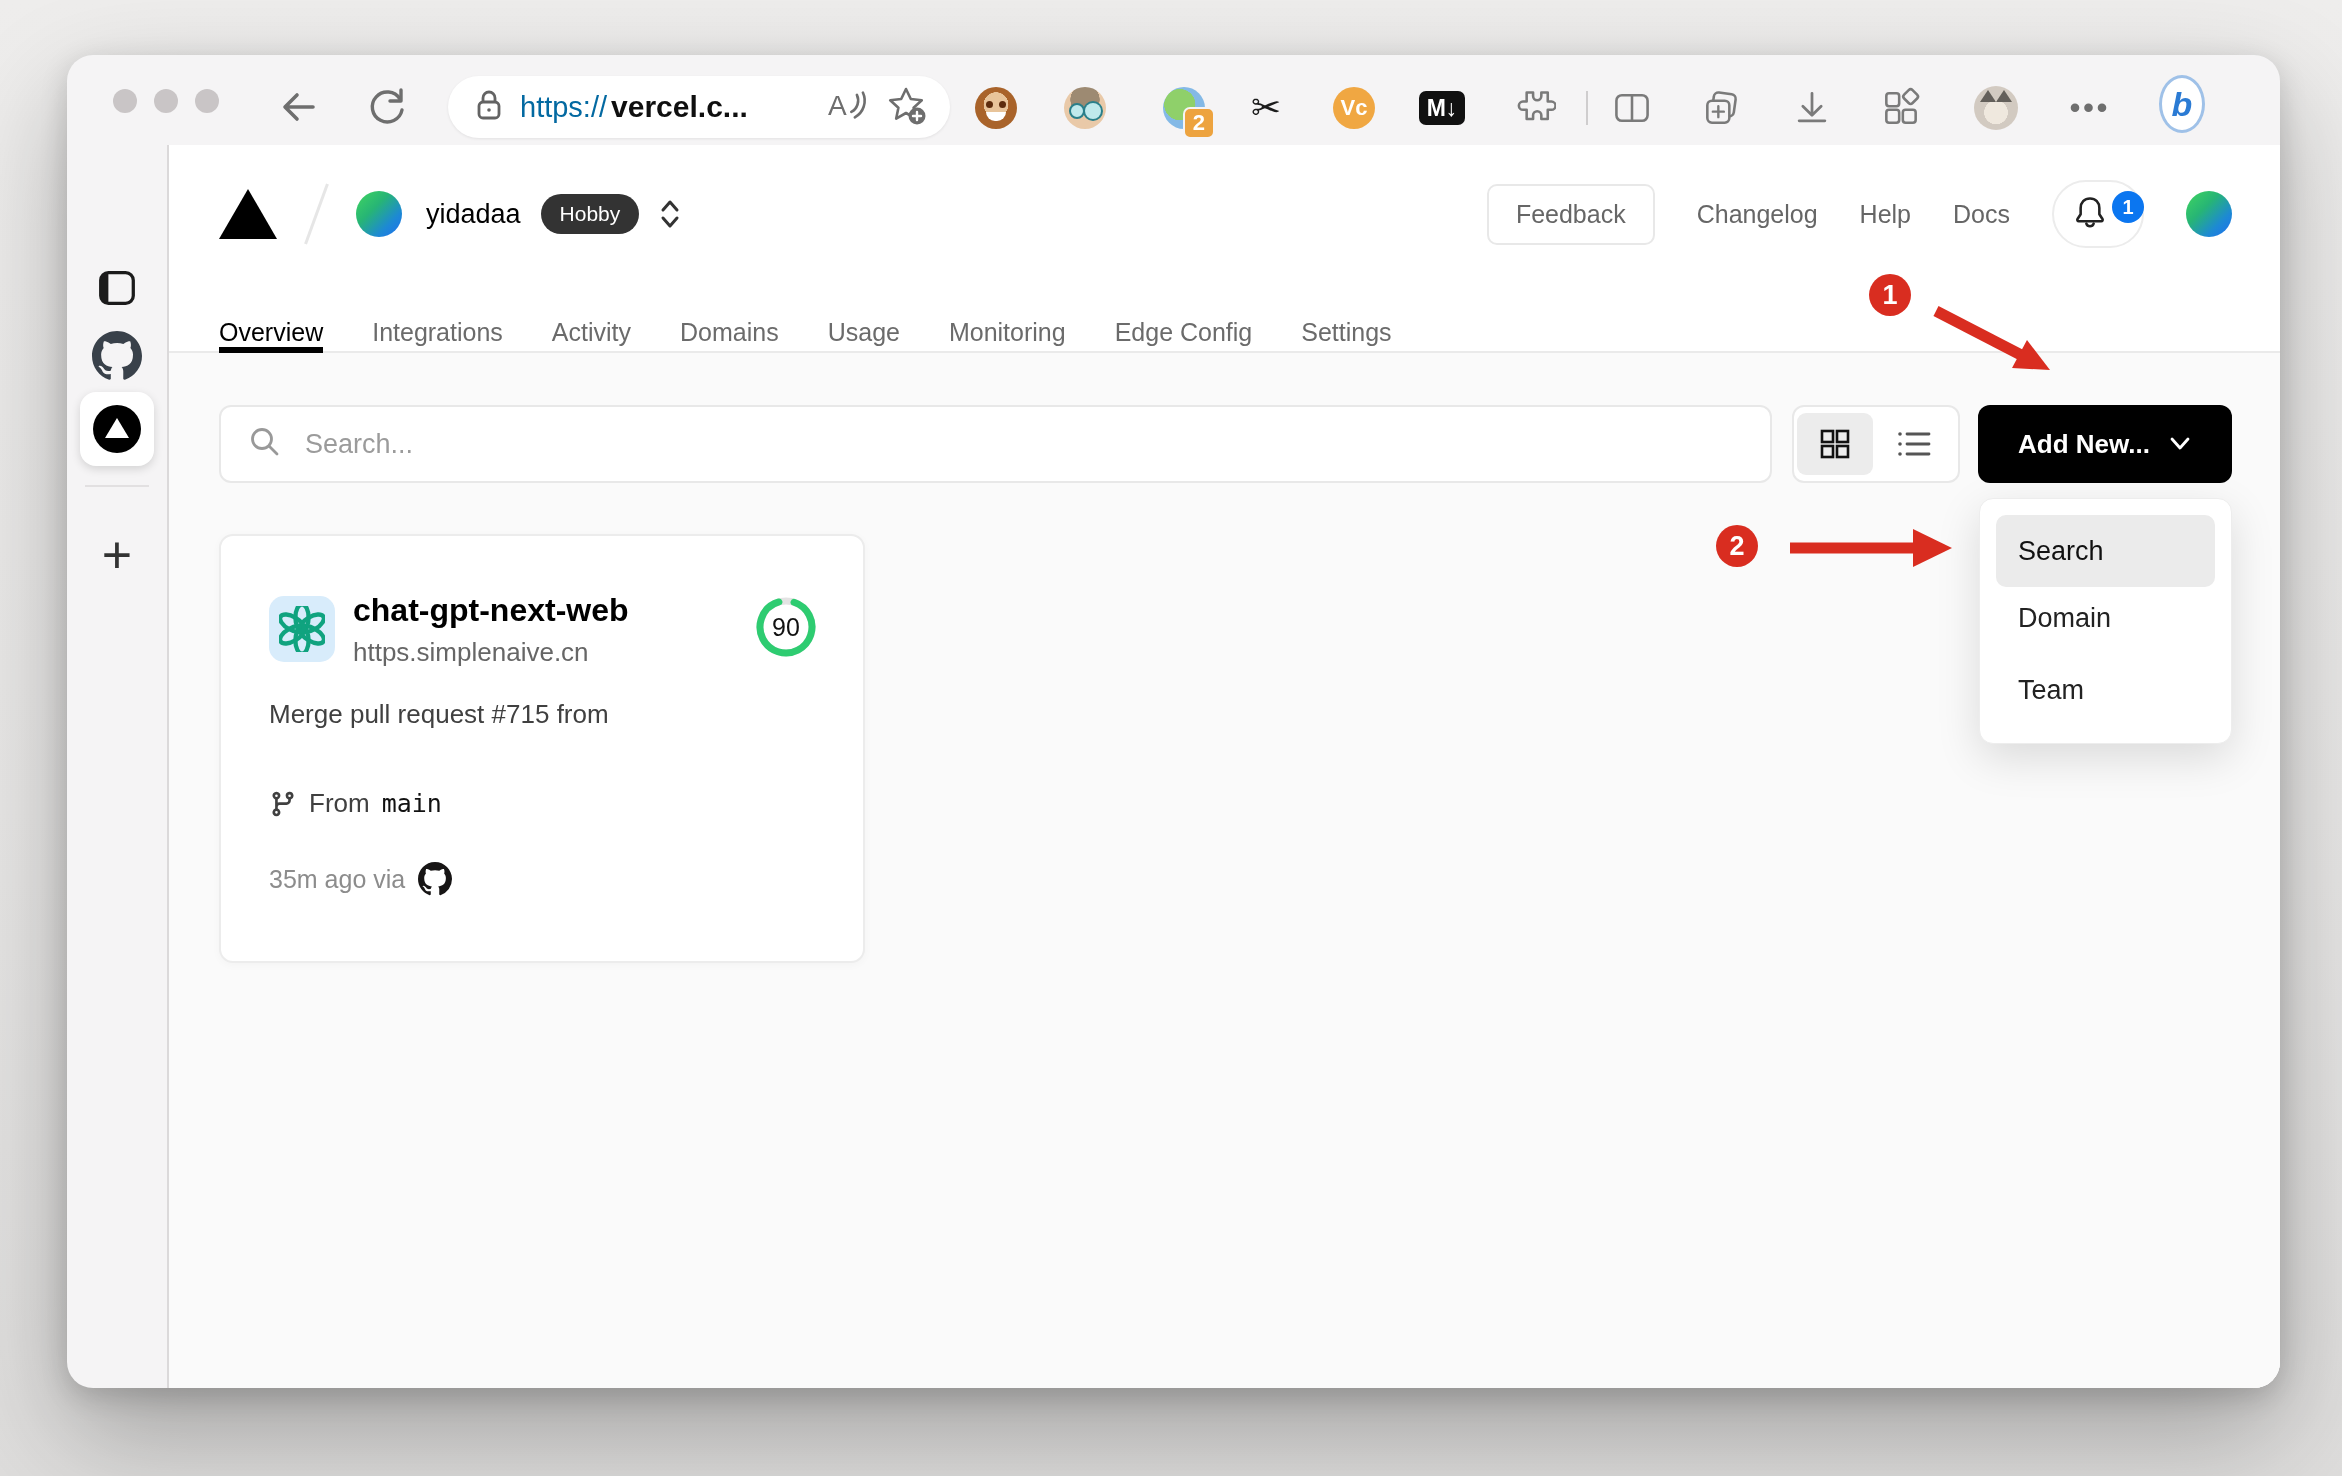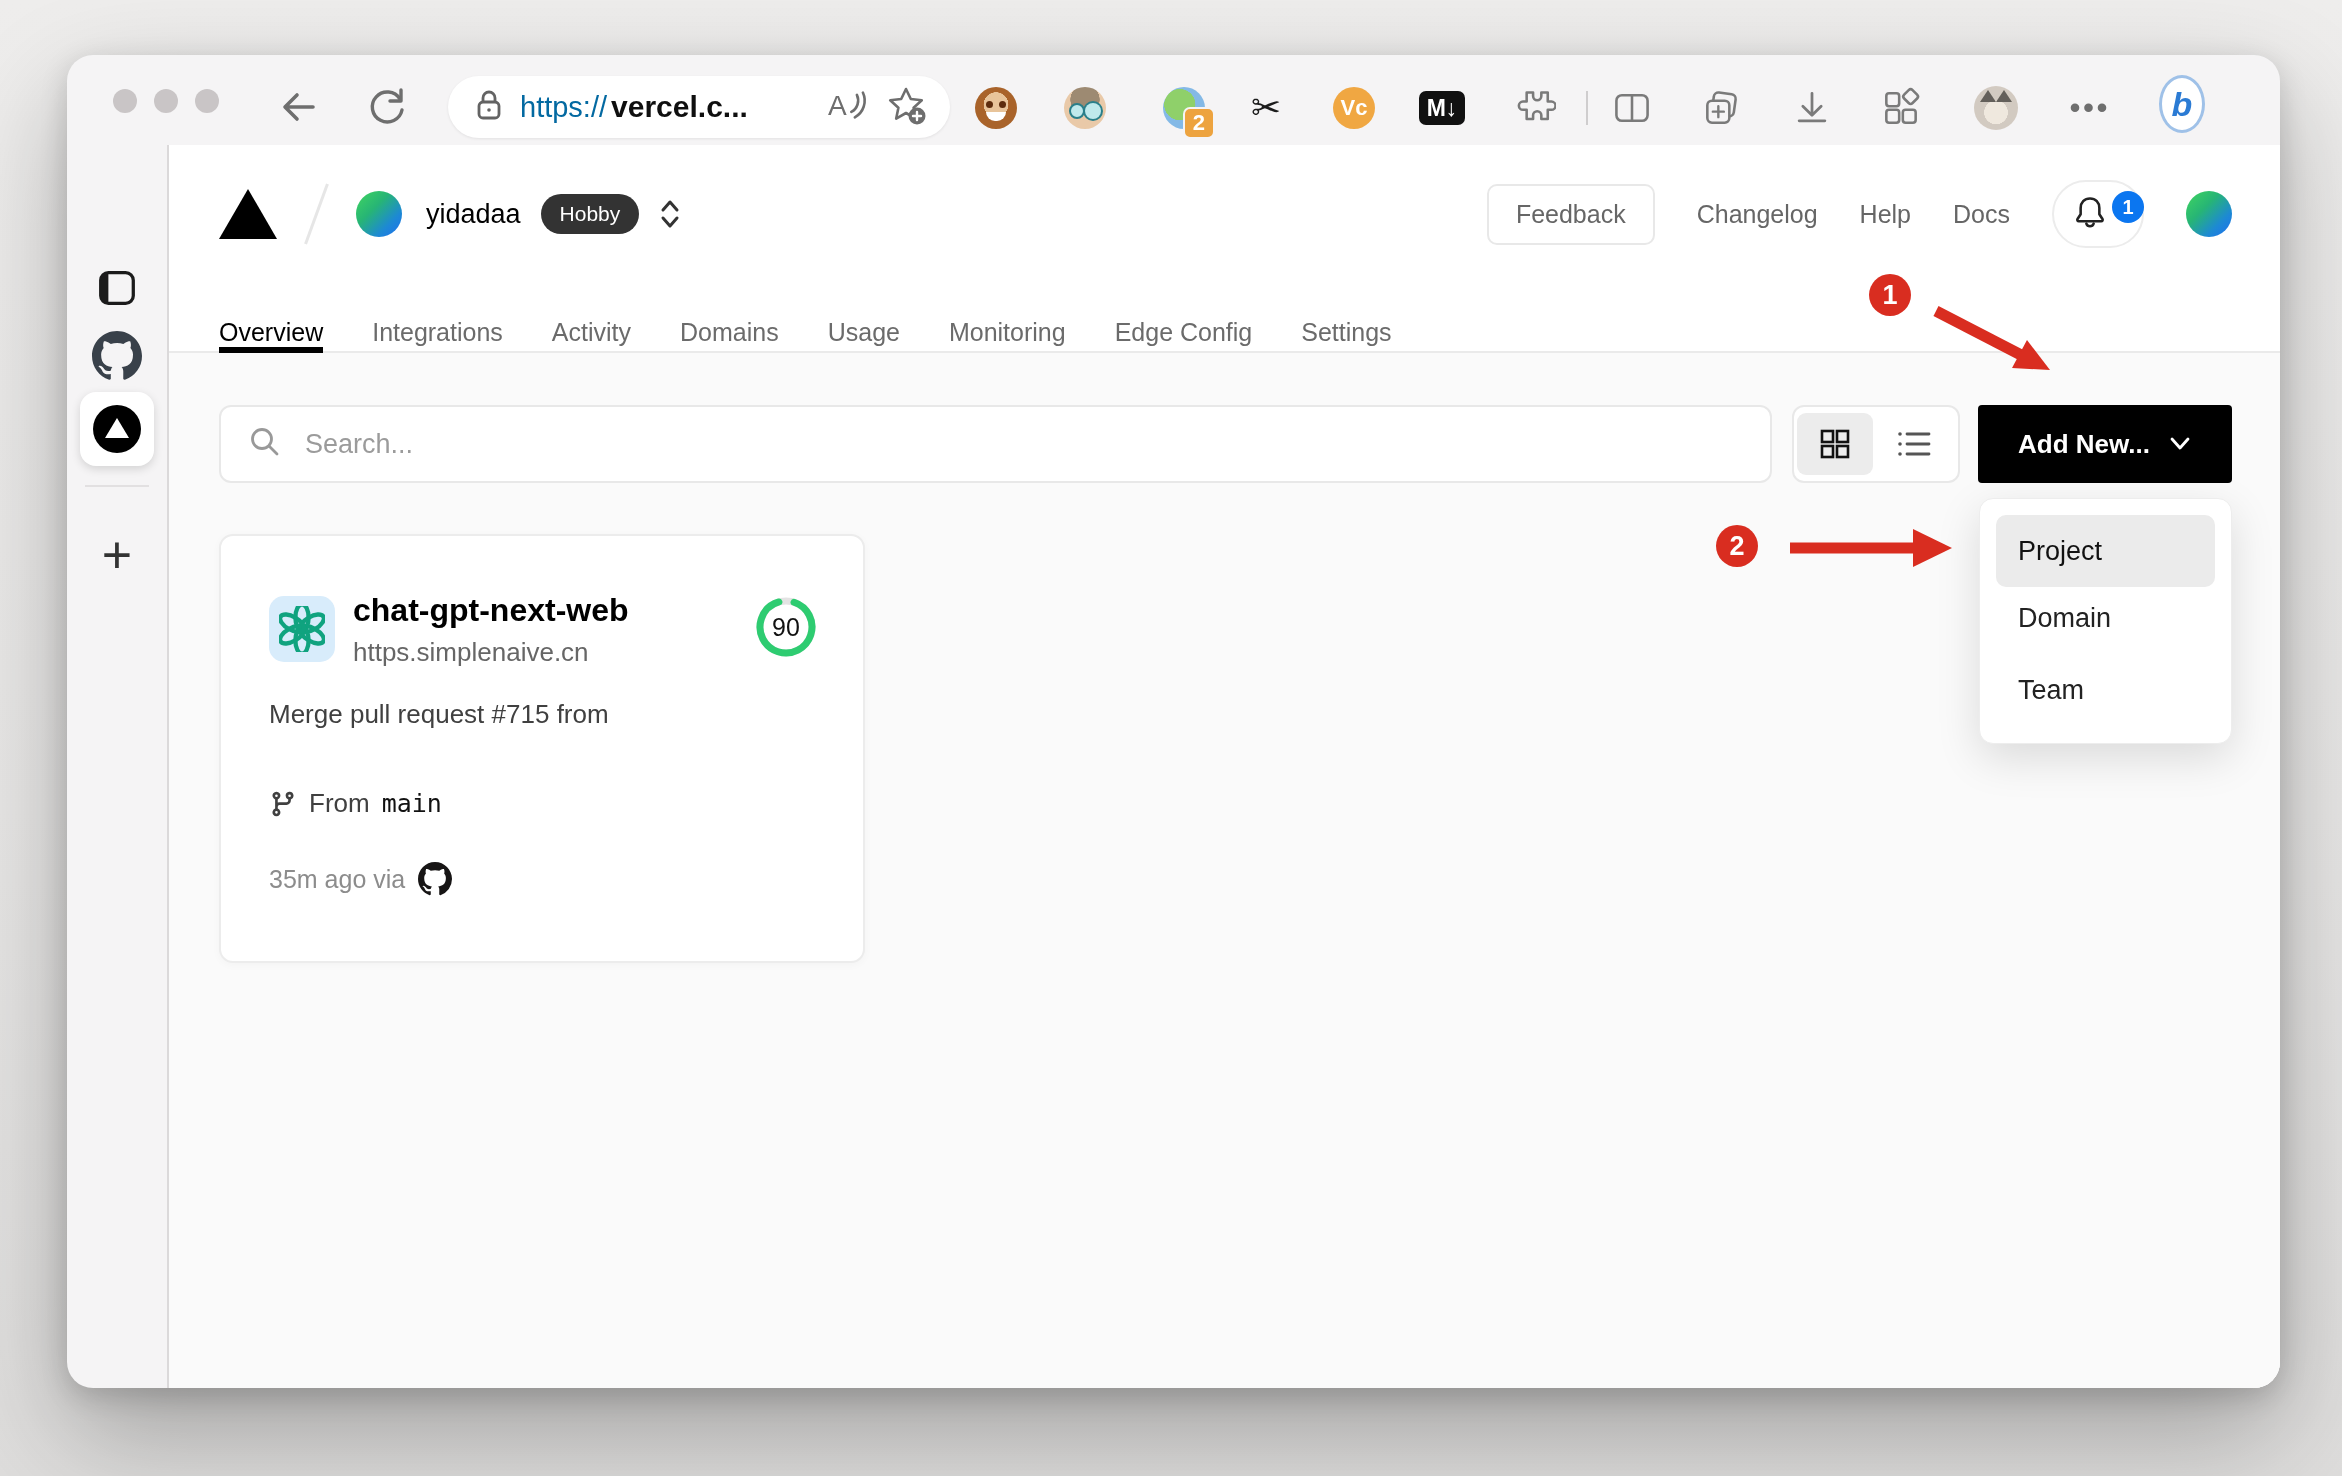--- a/index.html
+++ b/index.html
@@ -79,21 +79,21 @@
   .searchbar{position:absolute;left:50px;top:52px;width:1553px;height:78px;background:#fff;
     border:2px solid #e8e8e8;border-radius:12px;box-sizing:border-box;display:flex;align-items:center;
     padding-left:26px;gap:20px;}
   .searchbar input{border:none;outline:none;font-size:27px;color:#333;flex:1;background:transparent;
     font-family:"Liberation Sans","DejaVu Sans",sans-serif;}
   .searchbar input::placeholder{color:#9b9b9b;}
   .viewtoggle{position:absolute;left:1623px;top:52px;width:168px;height:78px;background:#fff;
     border:2px solid #e8e8e8;border-radius:12px;box-sizing:border-box;display:flex;align-items:center;}
   .seg{width:76px;height:62px;margin-left:3px;border-radius:9px;display:flex;align-items:center;justify-content:center;}
   .seg.active{background:#ececec;}
-  .addnew{position:absolute;left:1809px;top:52px;width:254px;height:78px;background:#000;border-radius:4px;
+  .addnew{position:absolute;left:1809px;top:52px;width:254px;height:78px;background:#000;border-radius:12px;
     display:flex;align-items:center;justify-content:center;gap:18px;color:#fff;font-size:26px;font-weight:600;}
   
   .dropdown{position:absolute;left:1810px;top:145px;width:253px;height:246px;background:#fff;
     border:1px solid #ededed;border-radius:14px;box-shadow:0 14px 44px rgba(0,0,0,.13);box-sizing:border-box;z-index:5;}
   .dd-item-hl{position:absolute;left:16px;right:16px;top:16px;height:72px;background:#ebebeb;border-radius:10px;
     font-size:27px;color:#111;display:flex;align-items:center;padding-left:22px;}
   .dd-item{position:absolute;left:38px;font-size:27px;color:#222;}
   
   .card{position:absolute;left:50px;top:181px;width:646px;height:429px;background:#fff;
     border:2px solid #ececec;border-radius:14px;box-sizing:border-box;box-shadow:0 2px 8px rgba(0,0,0,.03);}
@@ -320,21 +320,21 @@
       </div>
 
       <div class="addnew">
         <span>Add New...</span>
         <svg width="24" height="18" viewBox="0 0 24 18">
             <polyline points="4,4 12,13 20,4" fill="none" stroke="#fff" stroke-width="2.8" stroke-linecap="round" stroke-linejoin="round"></polyline>
           </svg>
       </div>
 
       <div class="dropdown">
-        <div class="dd-item-hl">Project</div>
+        <div class="dd-item-hl">Search</div>
         <div class="dd-item" style="top:104px;">Domain</div>
         <div class="dd-item" style="top:176px;">Team</div>
       </div>
 
       <div class="card">
         <div class="proj-icon">
           <svg width="46" height="46" viewBox="-16 -16 32 32">
             <g fill="none" stroke="#10a37f" stroke-width="3">
               <ellipse cx="0" cy="-8" rx="4.6" ry="9.2"></ellipse>
               <ellipse cx="0" cy="-8" rx="4.6" ry="9.2" transform="rotate(60)"></ellipse>

